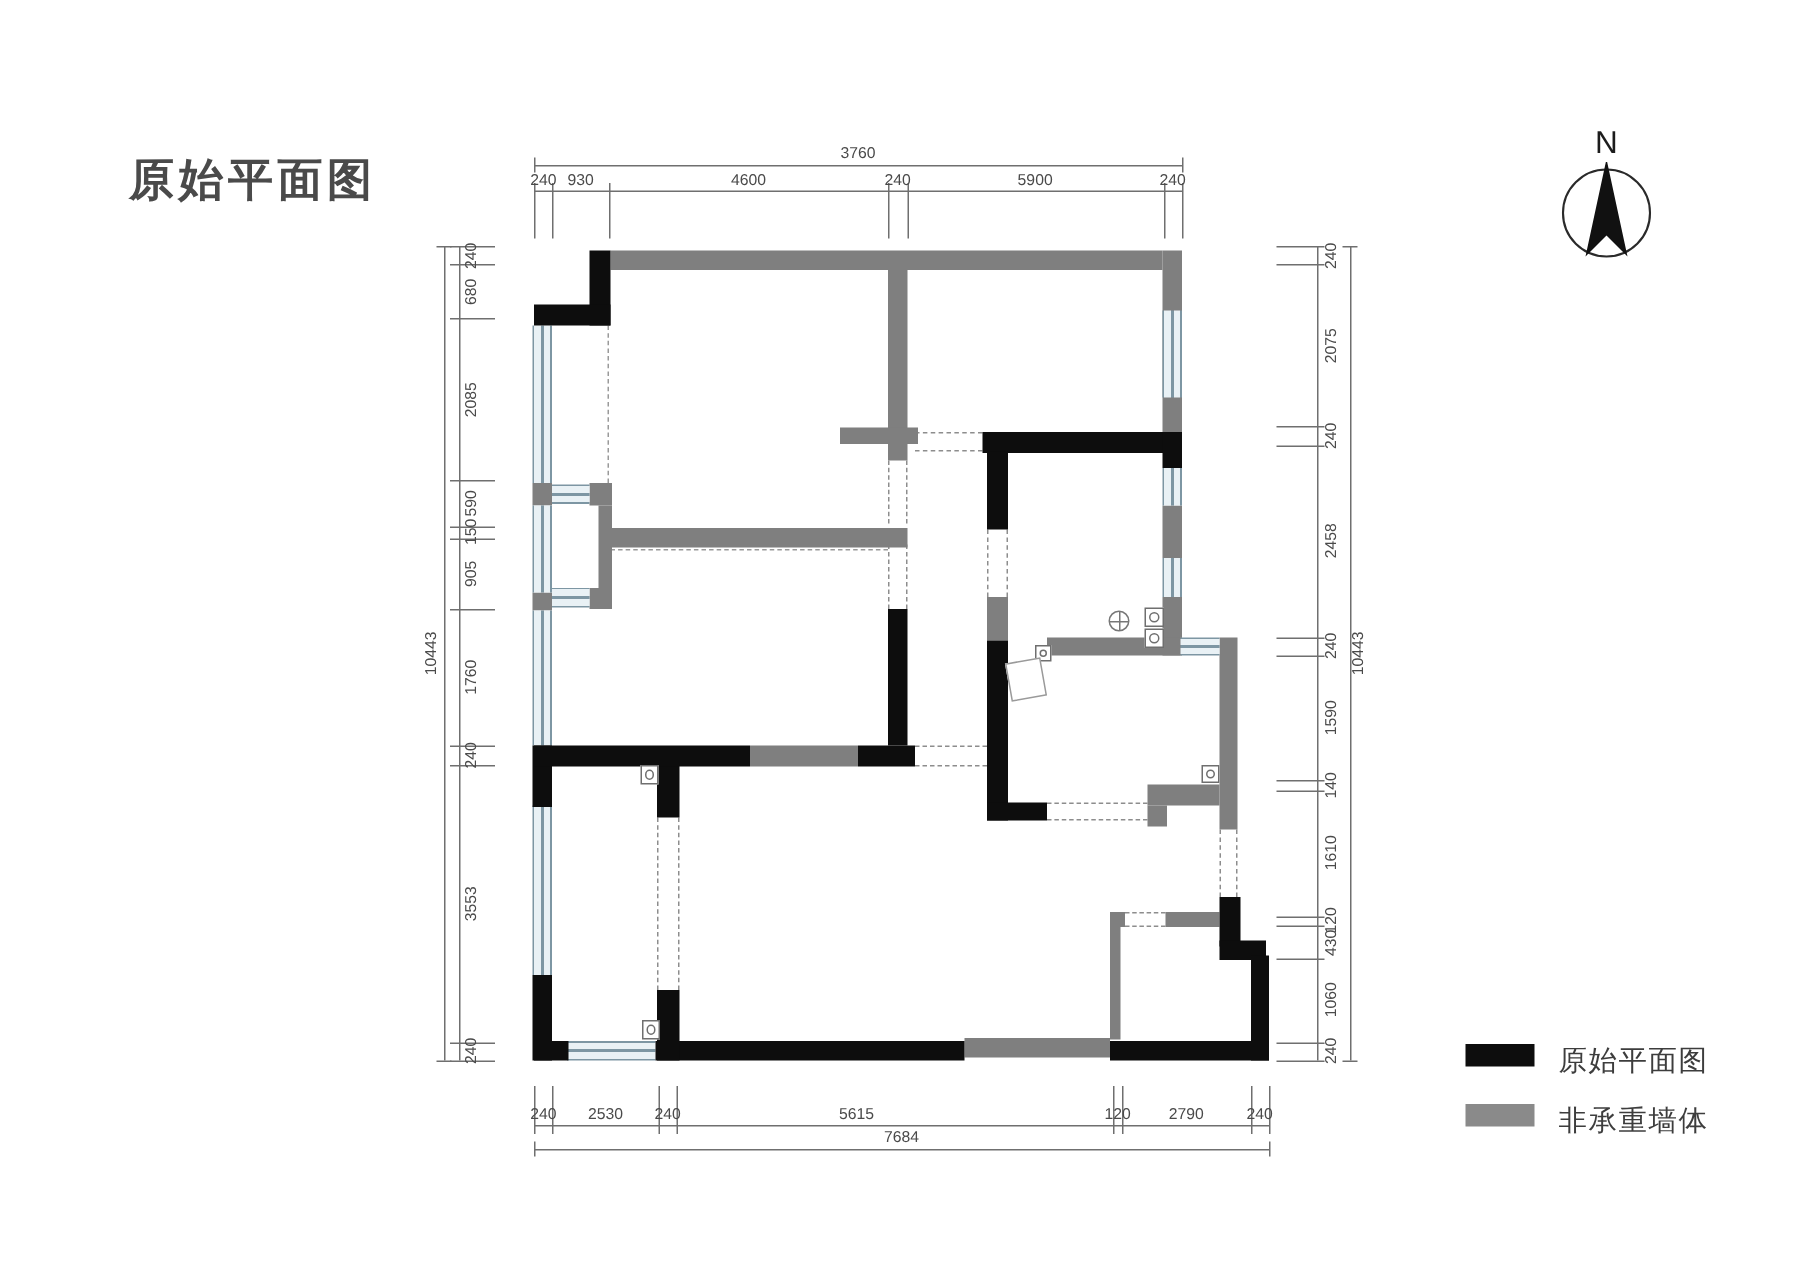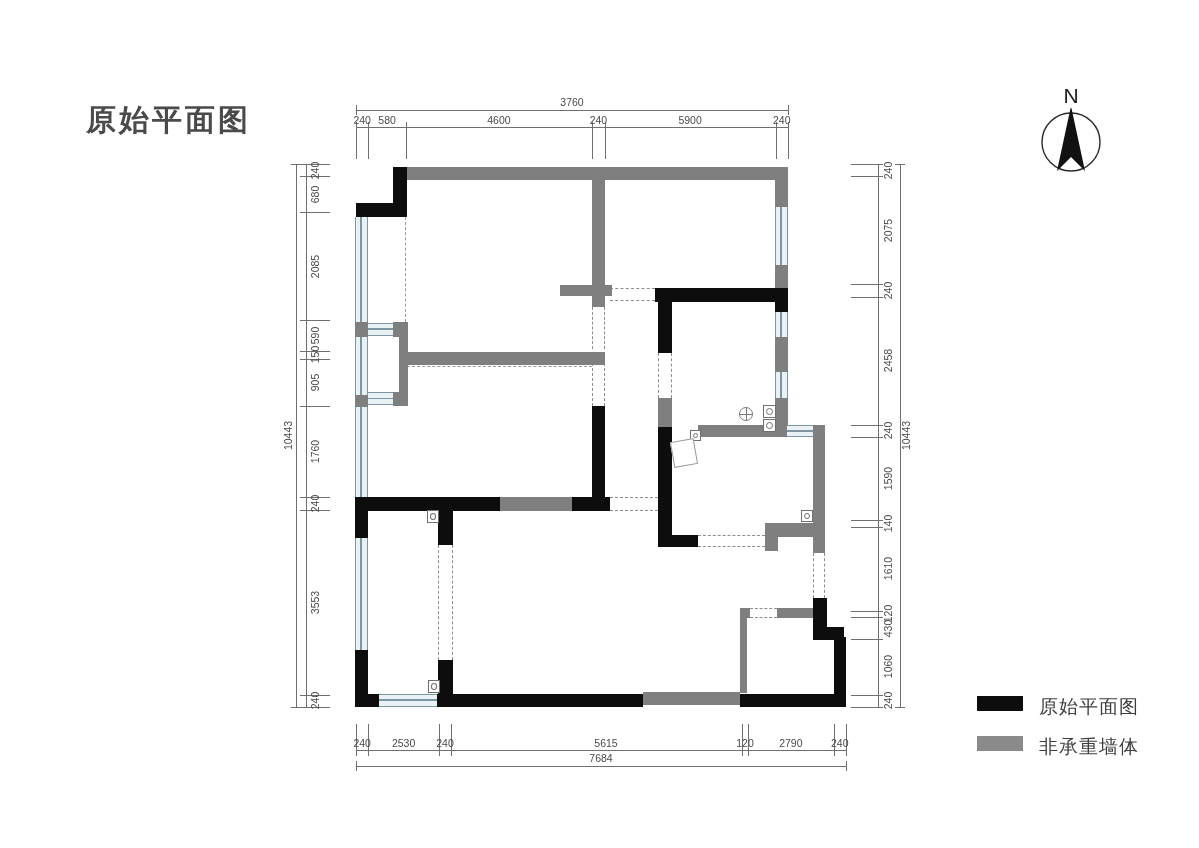--- a/index.html
+++ b/index.html
@@ -116,21 +116,21 @@
       <div class="el drain" style="left: 739px; top: 407px; width: 14px; height: 14px;"></div>
       <div class="el boxq" style="left: 672px; top: 440px; width: 24px; height: 26px;"></div>
       <div class="dl" style="left: 356px; top: 110px; width: 432px; height: 1px;"></div>
       <div class="dl" style="left: 356px; top: 127px; width: 432px; height: 1px;"></div>
       <div class="dl" style="left: 356px; top: 105px; width: 1px; height: 10px;"></div>
       <div class="dl" style="left: 788px; top: 105px; width: 1px; height: 10px;"></div>
       <div class="dim-label" style="left: 550px; top: 96.5px; width: 44px;">3760</div>
       <div class="dl" style="left: 356px; top: 122px; width: 1px; height: 37px;"></div>
       <div class="dim-label" style="left: 340.216px; top: 114.5px; width: 44px;">240</div>
       <div class="dl" style="left: 368.432px; top: 122px; width: 1px; height: 37px;"></div>
-      <div class="dim-label" style="left: 365.079px; top: 114.5px; width: 44px;">580</div>
+      <div class="dim-label" style="left: 365.079px; top: 114.5px; width: 44px;">930</div>
       <div class="dl" style="left: 405.727px; top: 122px; width: 1px; height: 37px;"></div>
       <div class="dim-label" style="left: 476.964px; top: 114.5px; width: 44px;">4600</div>
       <div class="dl" style="left: 592.201px; top: 122px; width: 1px; height: 37px;"></div>
       <div class="dim-label" style="left: 576.417px; top: 114.5px; width: 44px;">240</div>
       <div class="dl" style="left: 604.633px; top: 122px; width: 1px; height: 37px;"></div>
       <div class="dim-label" style="left: 668.101px; top: 114.5px; width: 44px;">5900</div>
       <div class="dl" style="left: 775.568px; top: 122px; width: 1px; height: 37px;"></div>
       <div class="dim-label" style="left: 759.784px; top: 114.5px; width: 44px;">240</div>
       <div class="dl" style="left: 788px; top: 122px; width: 1px; height: 37px;"></div>
       <div class="dl" style="left: 356px; top: 766px; width: 490px; height: 1px;"></div>
@@ -138,21 +138,21 @@
       <div class="dl" style="left: 356px; top: 761px; width: 1px; height: 10px;"></div>
       <div class="dl" style="left: 846px; top: 761px; width: 1px; height: 10px;"></div>
       <div class="dim-label" style="left: 579px; top: 752.5px; width: 44px;">7684</div>
       <div class="dl" style="left: 356px; top: 724px; width: 1px; height: 32px;"></div>
       <div class="dim-label" style="left: 340.212px; top: 737.5px; width: 44px;">240</div>
       <div class="dl" style="left: 368.425px; top: 724px; width: 1px; height: 32px;"></div>
       <div class="dim-label" style="left: 381.628px; top: 737.5px; width: 44px;">2530</div>
       <div class="dl" style="left: 438.831px; top: 724px; width: 1px; height: 32px;"></div>
       <div class="dim-label" style="left: 423.044px; top: 737.5px; width: 44px;">240</div>
       <div class="dl" style="left: 451.256px; top: 724px; width: 1px; height: 32px;"></div>
-      <div class="dim-label" style="left: 584px; top: 737.5px; width: 44px;">5615</div>
+      <div class="dim-label" style="left: 549px; top: 737.5px; width: 44px;">5615</div>
       <div class="dl" style="left: 741.943px; top: 724px; width: 1px; height: 32px;"></div>
       <div class="dim-label" style="left: 723.049px; top: 737.5px; width: 44px;">120</div>
       <div class="dl" style="left: 748.155px; top: 724px; width: 1px; height: 32px;"></div>
       <div class="dim-label" style="left: 768.865px; top: 737.5px; width: 44px;">2790</div>
       <div class="dl" style="left: 833.575px; top: 724px; width: 1px; height: 32px;"></div>
       <div class="dim-label" style="left: 817.788px; top: 737.5px; width: 44px;">240</div>
       <div class="dl" style="left: 846px; top: 724px; width: 1px; height: 32px;"></div>
       <div class="dl" style="left: 306px; top: 164px; width: 1px; height: 543px;"></div>
       <div class="dl" style="left: 296px; top: 164px; width: 1px; height: 543px;"></div>
       <div class="dl" style="left: 291px; top: 164px; width: 10px; height: 1px;"></div>

